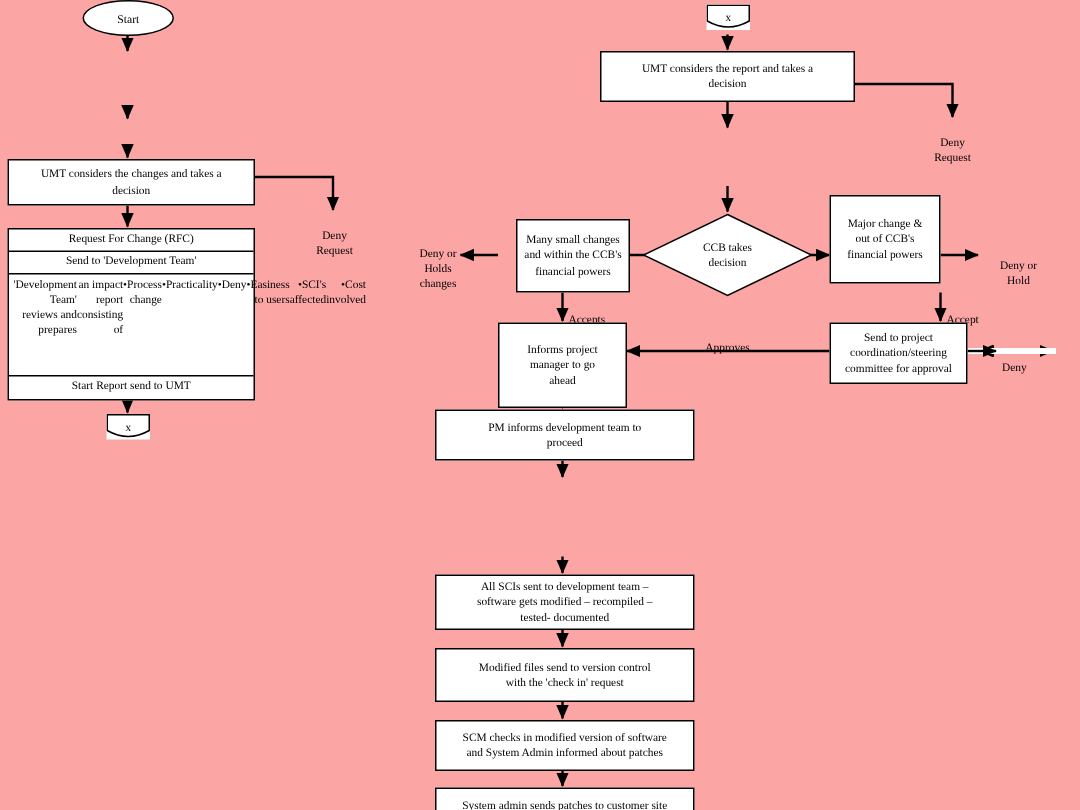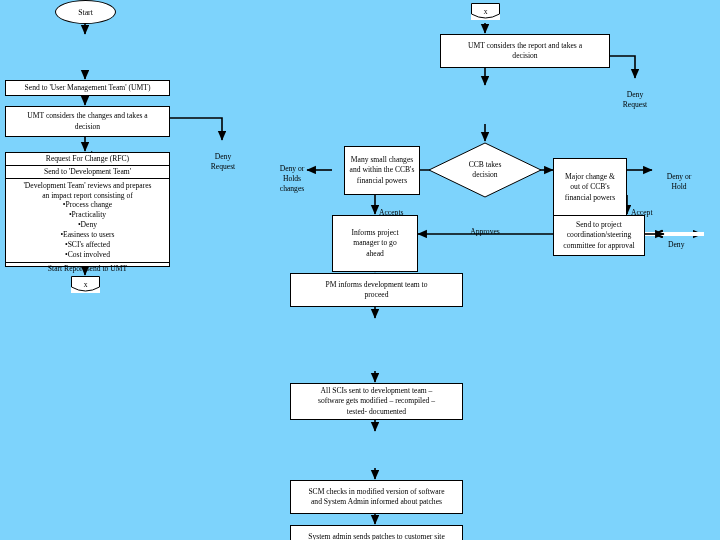--- a/index.html
+++ b/index.html
@@ -1,19 +1,19 @@
 <!DOCTYPE html>
 <html><head>
 <meta charset="utf-8">
 <style>
   html,body{margin:0;padding:0;background:#ffffff;}
   #stage{
     position:relative;
     width:720px;height:540px;
-    background:#7dd3fc;
+    background:#fca5a5;
     overflow:hidden;
     font-family:"Liberation Serif","DejaVu Serif",serif;
     color:#000000;
   }
   
   .node{
     position:absolute;
     box-sizing:border-box;
     border:1px solid #000;
     background:#fff;
@@ -39,22 +39,22 @@
     box-sizing:border-box;
     border-bottom:1px solid #000;
     display:flex;align-items:flex-start;justify-content:center;
     text-align:center;
     font-size:7.6px;line-height:1.3;
     padding:1px 2px;
     white-space:pre-line;
   }
   .stack .row:last-child{border-bottom:none;}
   .stack .row.left{
-    justify-content:flex-start;text-align:center;
-    flex-direction:column;align-items:flex-start;
+    justify-content:flex-start;text-align:right;
+    flex-direction:row;align-items:flex-start;
     padding:2px 3px;
   }
   .stack .row.left .ln{display:block;width:100%;}
   .stack .row.left .bl{display:block;width:100%;}
   
   .terminator{
     position:absolute;box-sizing:border-box;
     border:1px solid #000;border-radius:50%/50%;
     background:#fff;
     display:flex;align-items:center;justify-content:center;
@@ -165,23 +165,20 @@
     <g stroke="#000" stroke-width="1.6" fill="none" marker-end="url(#ah2)">
       <line x1="645" y1="234" x2="664" y2="234"></line>
     </g>
   </svg>
 
   <div class="terminator" style="left:55px;top:0px;width:61px;height:24px;">
     <span>Start</span>
   </div>
 
 
-  <div class="node" style="left:5px;top:80px;width:165px;height:16px;">
-    <span>Send to 'User Management Team' (UMT)</span>
-  </div>
 
   <div class="node" style="left:5px;top:106px;width:165px;height:31px;">
     <span>UMT considers the changes and takes a
 decision</span>
   </div>
 
   <div class="lbl l" style="left:89px;top:140px;width:70px;">
     <span>Accept request</span>
   </div>
 
@@ -219,21 +216,21 @@
     <span>x</span>
   </div>
 
   <div class="connector" style="left:471px;top:3px;width:29px;height:17px;">
     <svg width="29" height="17" viewBox="0 0 29 17">
       <path d="M0.5,0.5 H28.5 V11 Q14.5,19 0.5,11 Z" fill="#fff" stroke="#000" stroke-width="1"></path>
     </svg>
     <span>x</span>
   </div>
 
-  <div class="node" style="left:400px;top:34px;width:170px;height:34px;margin-left:40px;">
+  <div class="node" style="left:400px;top:34px;width:170px;height:34px;">
     <span>UMT considers the report and takes a
 decision</span>
   </div>
 
   <div class="lbl" style="left:609px;top:80px;width:52px;">
     <span>Deny
 Request</span>
   </div>
 
 
@@ -250,21 +247,21 @@
 and within the CCB's
 financial powers</span>
   </div>
 
   <div class="lbl" style="left:272px;top:154px;width:40px;">
     <span>Deny or
 Holds
 changes</span>
   </div>
 
-  <div class="node" style="left:553px;top:158px;width:74px;height:59px;">
+  <div class="node" style="left:553px;top:130px;width:74px;height:59px;">
     <span>Major change &amp;
 out of CCB's
 financial powers</span>
   </div>
 
   <div class="lbl" style="left:657px;top:162px;width:44px;">
     <span>Deny or
 Hold</span>
   </div>
 
@@ -301,20 +298,24 @@
 proceed</span>
   </div>
 
 
   <div class="node" style="left:290px;top:383px;width:173px;height:37px;">
     <span>All SCIs sent to development team –
 software gets modified – recompiled –
 tested- documented</span>
   </div>
 
+  <div class="node" style="left:290px;top:432px;width:173px;height:36px;">
+    <span>Modified files send to version control
+with the 'check in' request</span>
+  </div>
 
   <div class="node" style="left:290px;top:480px;width:173px;height:34px;">
     <span>SCM checks in modified version of software
 and System Admin informed about patches</span>
   </div>
 
   <div class="node" style="left:290px;top:525px;width:173px;height:24px;">
     <span>System admin sends patches to customer site</span>
   </div>
 

